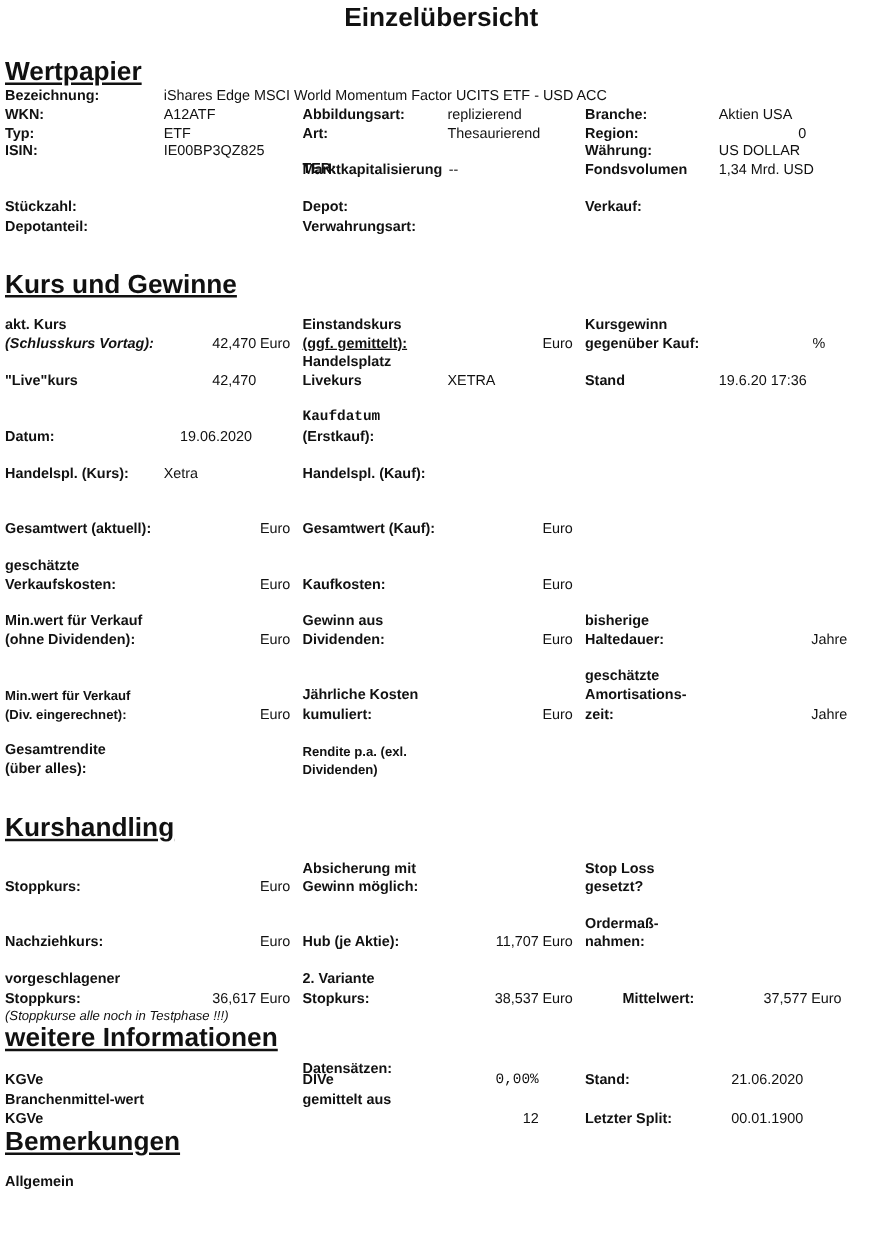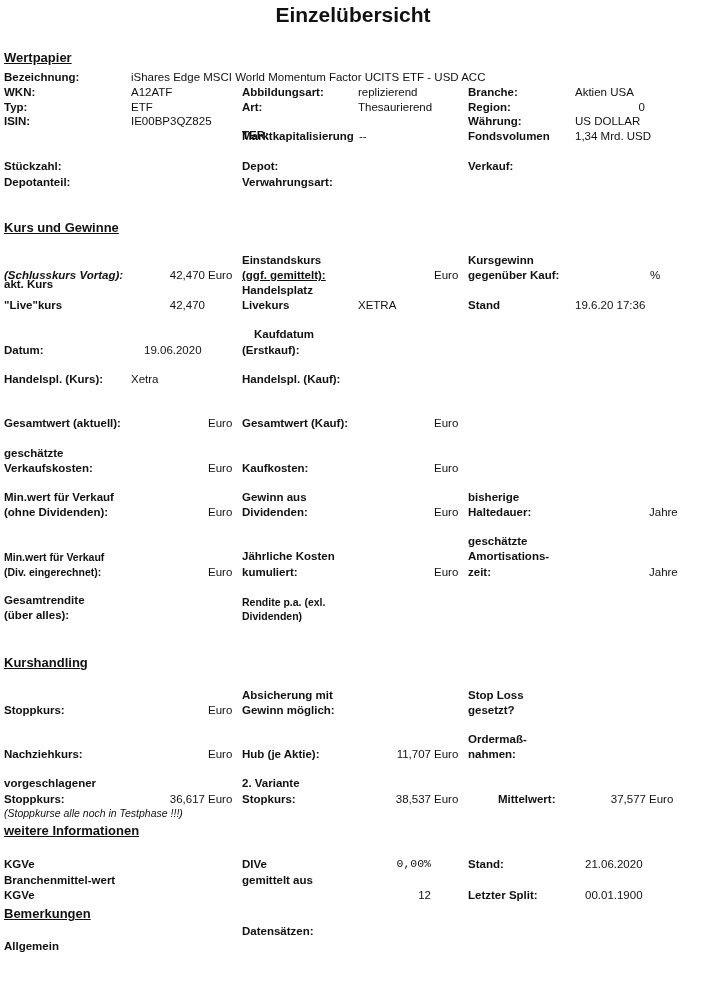--- a/index.html
+++ b/index.html
@@ -5,21 +5,21 @@
   html, body { margin:0; padding:0; background:#ffffff; }
   body { width:706px; height:998px; position:relative; overflow:hidden;
          font-family:"Liberation Sans", sans-serif; color:#111; font-size:11.5px; }
   .abs { position:absolute; white-space:nowrap; line-height:14px; }
   .b { font-weight:bold; }
   .r { text-align:right; }
   .it { font-style:italic; }
   .sm { font-size:10.5px; }
   .title { position:absolute; top:2px; left:0; width:706px; text-align:center;
            font-size:21px; font-weight:bold; line-height:26px; }
-  .sec { position:absolute; left:4px; font-size:13px; font-weight:bold;
+  .sec { position:absolute; left:4px; font-size:21px; font-weight:bold;
          text-decoration:underline; line-height:20px; white-space:nowrap; }
 </style>
 </head>
 <body>
 
 <div class="title">Einzelübersicht</div>
 
 <div class="sec" style="top:48px;">Wertpapier</div>
 
 <div class="abs b" style="left:4px;top:70px;">Bezeichnung:</div>
@@ -52,42 +52,42 @@
 
 <div class="abs b" style="left:4px;top:159px;">Stückzahl:</div>
 <div class="abs b" style="left:242px;top:159px;">Depot:</div>
 <div class="abs b" style="left:468px;top:159px;">Verkauf:</div>
 
 <div class="abs b" style="left:4px;top:175px;">Depotanteil:</div>
 <div class="abs b" style="left:242px;top:175px;">Verwahrungsart:</div>
 
 <div class="sec" style="top:218px;">Kurs und Gewinne</div>
 
-<div class="abs b" style="left:4px;top:253px;margin-top:24px;">akt. Kurs</div>
+<div class="abs b" style="left:4px;top:253px;">akt. Kurs</div>
 <div class="abs b" style="left:4px;top:268px;font-style:italic;">(Schlusskurs Vortag):</div>
 <div class="abs r" style="left:150px;top:268px;width:55px;">42,470</div>
 <div class="abs" style="left:208px;top:268px;">Euro</div>
 
 <div class="abs b" style="left:242px;top:253px;">Einstandskurs</div>
 <div class="abs b" style="left:242px;top:268px;text-decoration:underline;">(ggf. gemittelt):</div>
 <div class="abs" style="left:434px;top:268px;">Euro</div>
 
 <div class="abs b" style="left:468px;top:253px;">Kursgewinn</div>
 <div class="abs b" style="left:468px;top:268px;">gegenüber Kauf:</div>
 <div class="abs" style="left:650px;top:268px;">%</div>
 
 <div class="abs b" style="left:242px;top:283px;">Handelsplatz</div>
 <div class="abs b" style="left:4px;top:298px;">"Live"kurs</div>
 <div class="abs r" style="left:150px;top:298px;width:55px;">42,470</div>
 <div class="abs b" style="left:242px;top:298px;">Livekurs</div>
 <div class="abs" style="left:358px;top:298px;">XETRA</div>
 <div class="abs b" style="left:468px;top:298px;">Stand</div>
 <div class="abs" style="left:575px;top:298px;">19.6.20 17:36</div>
 
-<div class="abs b" style="left:254px;top:327px;">Kaufdatum</div>
+<div class="abs b" style="left:242px;top:327px;font-family:Liberation Mono, monospace;">Kaufdatum</div>
 <div class="abs b" style="left:4px;top:343px;">Datum:</div>
 <div class="abs" style="left:144px;top:343px;">19.06.2020</div>
 <div class="abs b" style="left:242px;top:343px;">(Erstkauf):</div>
 
 <div class="abs b" style="left:4px;top:372px;">Handelspl. (Kurs):</div>
 <div class="abs" style="left:131px;top:372px;">Xetra</div>
 <div class="abs b" style="left:242px;top:372px;">Handelspl. (Kauf):</div>
 
 <div class="abs b" style="left:4px;top:416px;">Gesamtwert (aktuell):</div>
 <div class="abs" style="left:208px;top:416px;">Euro</div>
@@ -162,19 +162,19 @@
 <div class="abs b" style="left:4px;top:857px;">KGVe</div>
 <div class="abs b" style="left:242px;top:857px;">DIVe</div>
 <div class="abs r" style="left:370px;top:857px;width:61px;font-family:Liberation Mono, monospace;">0,00%</div>
 <div class="abs b" style="left:468px;top:857px;">Stand:</div>
 <div class="abs" style="left:585px;top:857px;">21.06.2020</div>
 
 <div class="abs b" style="left:4px;top:873px;">Branchenmittel-wert</div>
 <div class="abs b" style="left:242px;top:873px;">gemittelt aus</div>
 
 <div class="abs b" style="left:4px;top:888px;">KGVe</div>
-<div class="abs b" style="left:242px;top:924px;">Datensätzen:</div>
+<div class="abs b" style="left:242px;top:848px;">Datensätzen:</div>
 <div class="abs r" style="left:370px;top:888px;width:61px;">12</div>
 <div class="abs b" style="left:468px;top:888px;">Letzter Split:</div>
 <div class="abs" style="left:585px;top:888px;">00.01.1900</div>
 
 <div class="sec" style="top:904px;">Bemerkungen</div>
 <div class="abs b" style="left:4px;top:939px;">Allgemein</div>
 
 </body></html>

